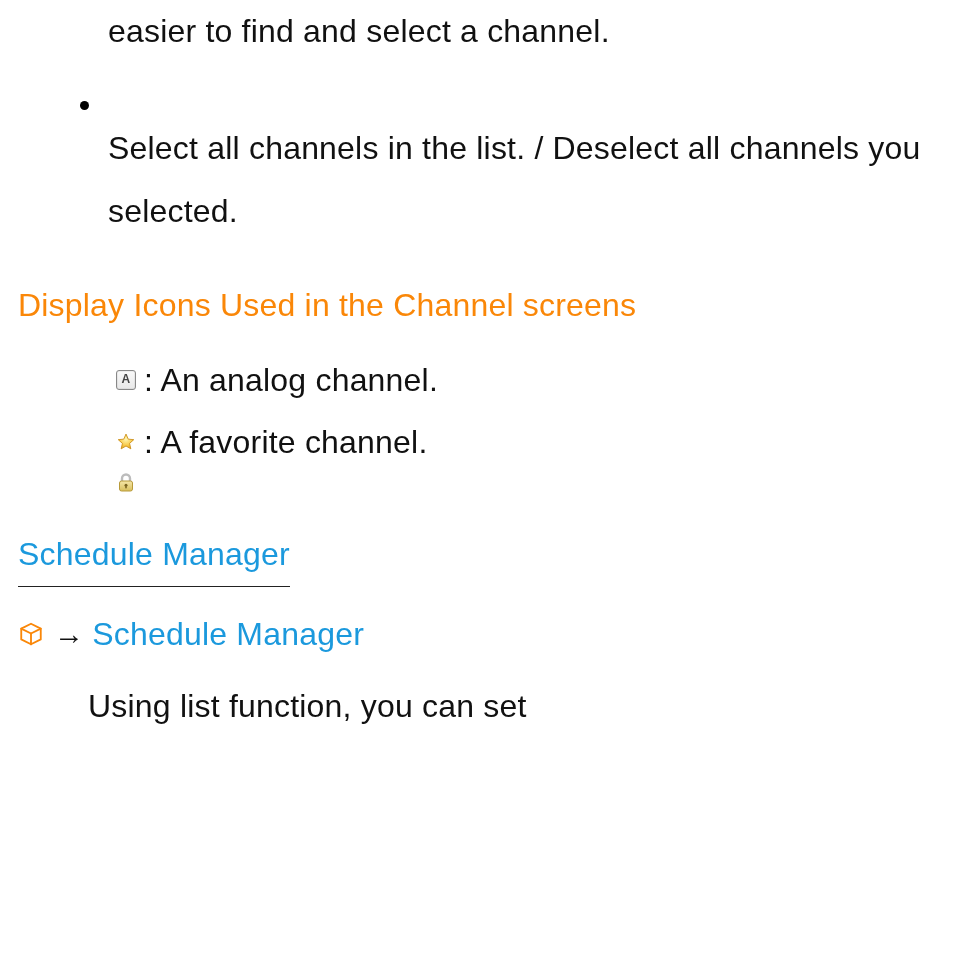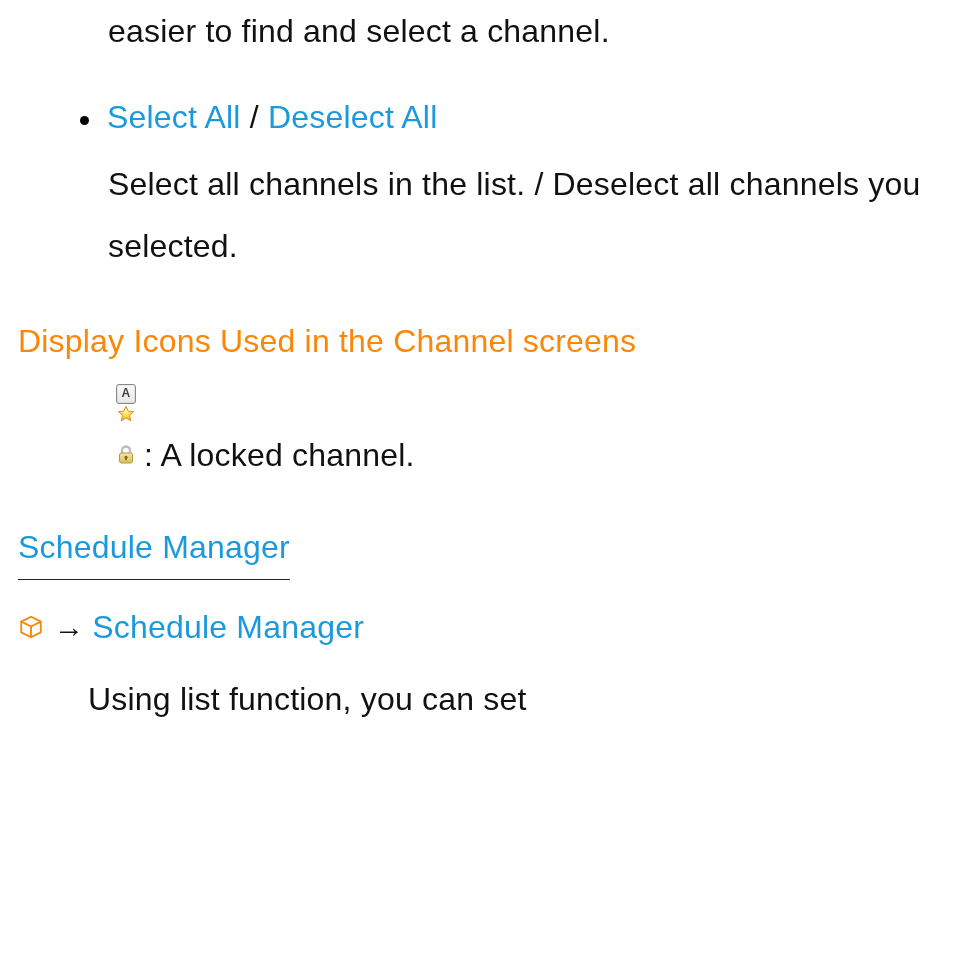--- a/index.html
+++ b/index.html
@@ -78,69 +78,67 @@
 </style>
 </head>
 <body>
 
 <div class="indent-1">
   <span>easier to find and select a channel.</span>
 </div>
 
 <div class="indent-bullet bullet-row">
   <span class="bullet-dot"></span>
-  <span>
-    <span class="blue">Select All</span><span> / </span><span class="blue">Deselect All</span>
-  </span>
 </div>
 <div class="indent-1" style="margin-top:4px;">
   <span>Select all channels in the list. / Deselect all channels you selected.</span>
 </div>
 
 <div class="sec-heading orange">
   <span>Display Icons Used in the Channel screens</span>
 </div>
 
 <div class="icon-line">
   <span class="icon-wrap">
     <span class="badge-a">A</span>
   </span>
+  <span>: An analog channel.</span>
 </div>
 
 <div class="icon-line">
   <span class="icon-wrap star-icon">
     <svg width="20" height="20" viewBox="0 0 24 24">
       <defs>
         <radialGradient id="gStar" cx="50%" cy="35%" r="70%">
           <stop offset="0%" stop-color="#fff6b0"></stop>
           <stop offset="60%" stop-color="#f7c948"></stop>
           <stop offset="100%" stop-color="#e0a020"></stop>
         </radialGradient>
       </defs>
       <path d="M12 2.5l2.7 6.1 6.6.6-5 4.5 1.5 6.5L12 16.8 6.2 20.2l1.5-6.5-5-4.5 6.6-.6z" fill="url(#gStar)" stroke="#c98a12" stroke-width="1"></path>
     </svg>
   </span>
+  <span>: A favorite channel.</span>
 </div>
 
 <div class="icon-line">
   <span class="icon-wrap lock-icon">
     <svg width="18" height="20" viewBox="0 0 18 20">
       <defs>
         <linearGradient id="gLockBody" x1="0" y1="0" x2="0" y2="1">
           <stop offset="0%" stop-color="#f5e6a8"></stop>
           <stop offset="100%" stop-color="#d8bf5c"></stop>
         </linearGradient>
       </defs>
       <path d="M5 8 V5.5 a4 4 0 0 1 8 0 V8" fill="none" stroke="#bcbcbc" stroke-width="2.4" stroke-linecap="round"></path>
       <rect x="2.5" y="8" width="13" height="10" rx="2" fill="url(#gLockBody)" stroke="#b89a3a" stroke-width="1"></rect>
       <circle cx="9" cy="12.3" r="1.5" fill="#7a6420"></circle>
       <rect x="8.2" y="13" width="1.6" height="2.6" rx="0.8" fill="#7a6420"></rect>
     </svg>
   </span>
-  <span>: A locked channel.</span>
 </div>
 
 <div>
   <span class="title-underline blue">Schedule Manager</span>
 </div>
 
 <div class="nav-row">
   <span class="cube-icon">
     <svg width="26" height="26" viewBox="0 0 24 24">
       <g fill="none" stroke="#fa8708" stroke-width="1.7" stroke-linejoin="round" stroke-linecap="round">

